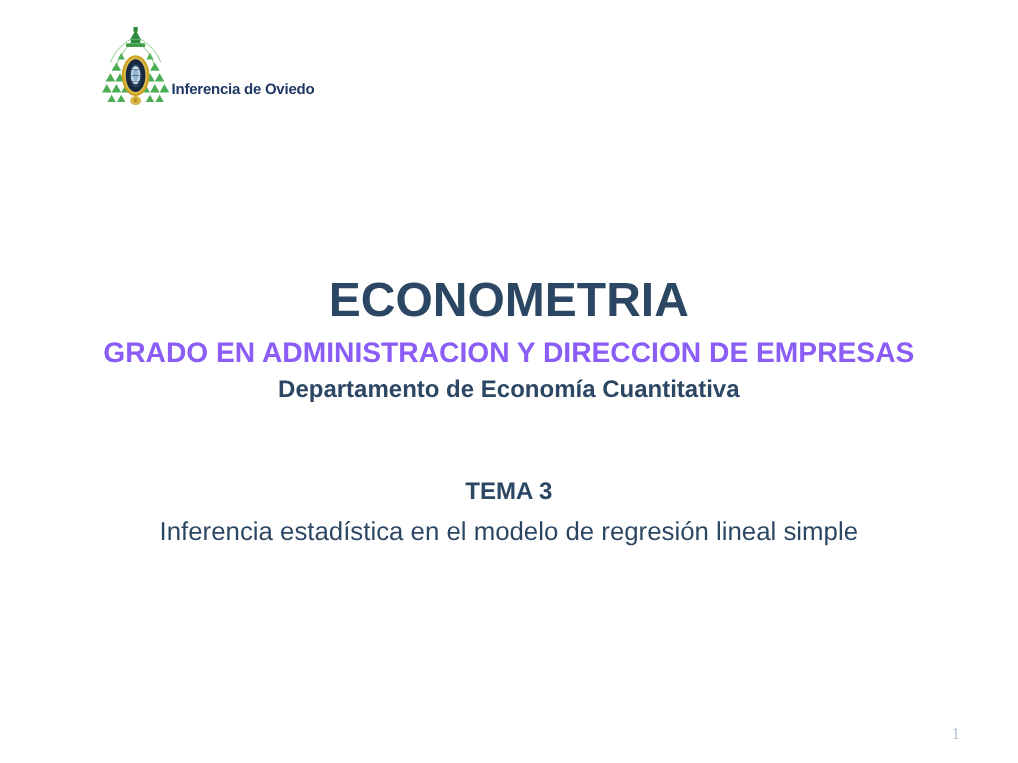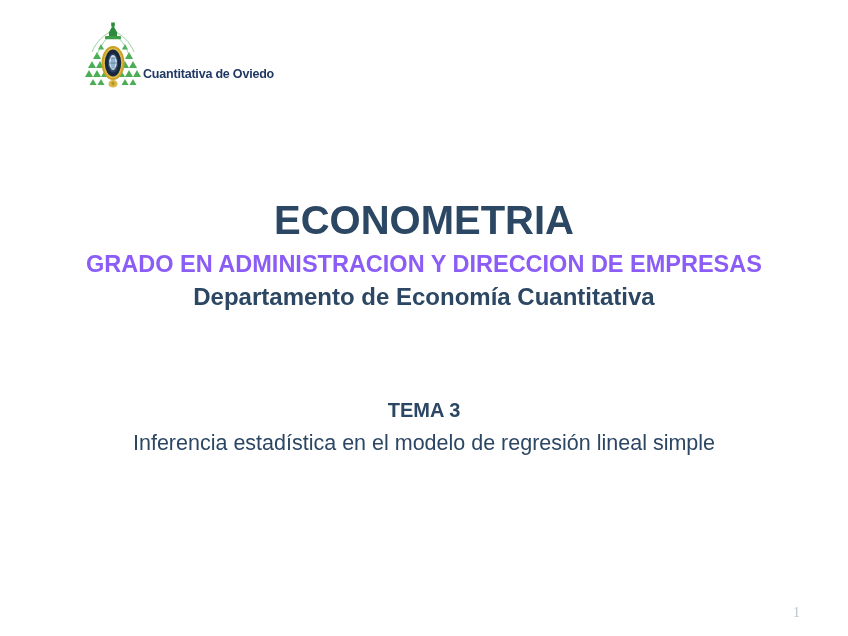--- a/index.html
+++ b/index.html
@@ -42,42 +42,42 @@
     white-space: nowrap;
     margin-left: 1px;
     margin-bottom: 8px;
     line-height: 1;
   }
 
   
   #title-block {
     position: absolute;
     left: 0;
-    top: 198px;
+    top: 228px;
     width: 848px;
     text-align: center;
   }
   #course-title {
     font-size: 40px;
     font-weight: bold;
     color: #2c4763;
     line-height: 1.12;
     letter-spacing: 0px;
     margin: 0;
   }
   #degree-title {
     font-size: 23.5px;
     font-weight: bold;
     color: #8b5cf6;
     line-height: 1.2;
     margin: 7px 0 0 0;
     white-space: nowrap;
   }
   #department-title {
-    font-size: 24px;
+    font-size: 20px;
     font-weight: bold;
     color: #2c4763;
     line-height: 1.2;
     margin: 5px 0 0 0;
     white-space: nowrap;
   }
 
   
   #topic-block {
     position: absolute;
@@ -171,21 +171,21 @@
         <g stroke="#17283f" stroke-width="0.7" opacity="0.55">
           <line x1="24" y1="36" x2="34" y2="36"></line>
           <line x1="24" y1="41" x2="34" y2="41"></line>
           <line x1="24" y1="46" x2="34" y2="46"></line>
         </g>
 
         <path d="M29 58 c -3 0 -4.5 2 -4.5 4 c 0 2.2 2 3.6 4.5 3.6 c 2.5 0 4.5 -1.4 4.5 -3.6 c 0 -2 -1.5 -4 -4.5 -4 z" fill="#d8b84e"></path>
         <ellipse cx="29" cy="61.6" rx="1.6" ry="2" fill="#b89520"></ellipse>
       </svg>
     </span>
-    <span id="university-name">Cuantitativa de Oviedo</span>
+    <span id="university-name">Inferencia de Oviedo</span>
   </div>
 
   <div id="title-block">
     <div id="course-title">ECONOMETRIA</div>
     <div id="degree-title">GRADO EN ADMINISTRACION Y DIRECCION DE EMPRESAS</div>
     <div id="department-title">Departamento de Economía Cuantitativa</div>
   </div>
 
   <div id="topic-block">
     <div id="topic-number">TEMA 3</div>

